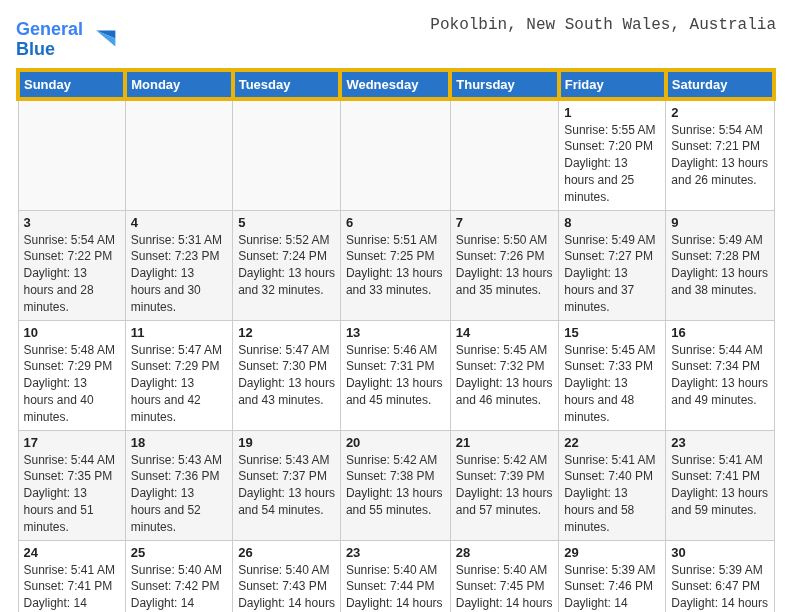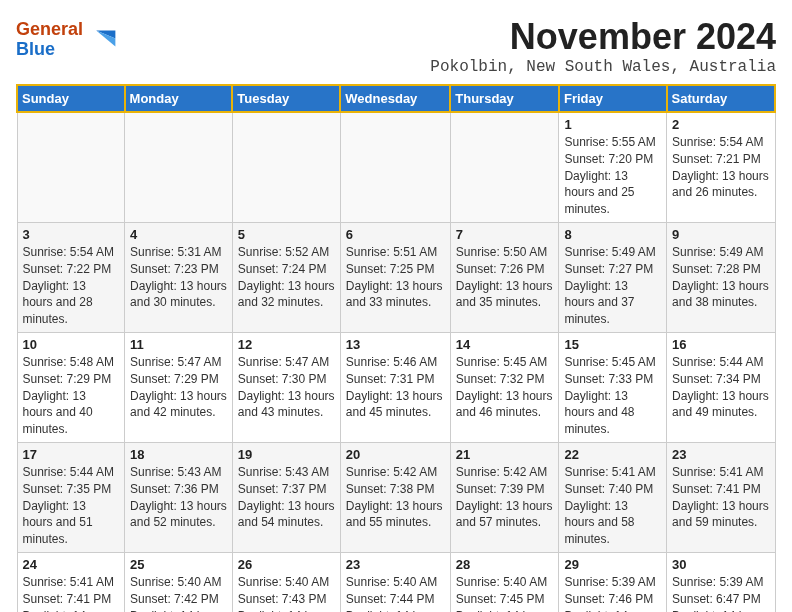--- a/index.html
+++ b/index.html
@@ -20,21 +20,21 @@
       display: flex;
       align-items: center;
       margin-top: 4px;
     }
     .logo-text {
       font-size: 18px;
       font-weight: bold;
       color: #333;
       line-height: 1.1;
     }
-    .logo-text span { color: #c2410c; }
+    .logo-text span { color: #3b82f6; }
     .logo-icon {
       width: 32px;
       height: 32px;
       margin-left: 2px;
     }
     .title-area {
       text-align: right;
     }
     .month-title {
       font-size: 36px;
@@ -51,21 +51,21 @@
       border-collapse: collapse;
       font-size: 11px;
     }
     thead tr th {
       background: #2874c8;
       color: #fff;
       padding: 5px 4px;
       text-align: left;
       font-size: 13px;
       font-weight: bold;
-      border: 2px solid #eab308;
+      border: 4px solid #eab308;
     }
     tbody tr td {
       border: 1px solid #ccc;
       vertical-align: top;
       padding: 4px 5px;
       height: 80px;
       width: 113px;
       background: #fff;
     }
     tbody tr:nth-child(even) td {
@@ -97,21 +97,20 @@
         <span>General</span><br>
         <span style="color:#1a6ec8">Blue</span>
       </div>
     </div>
     <svg class="logo-icon" viewBox="0 0 40 40">
       <polygon points="14,8 38,18 38,8" fill="#1a6ec8"></polygon>
       <polygon points="14,8 38,28 38,18" fill="#4aa0e8"></polygon>
     </svg>
   </div>
   <div class="title-area">
-    <div class="month-title">November 2024</div>
     <div class="location-title">Pokolbin, New South Wales, Australia</div>
   </div>
 </div>
 
 <table>
   <thead>
     <tr>
     <th>Sunday</th>
         <th>Monday</th>
         <th>Tuesday</th>

